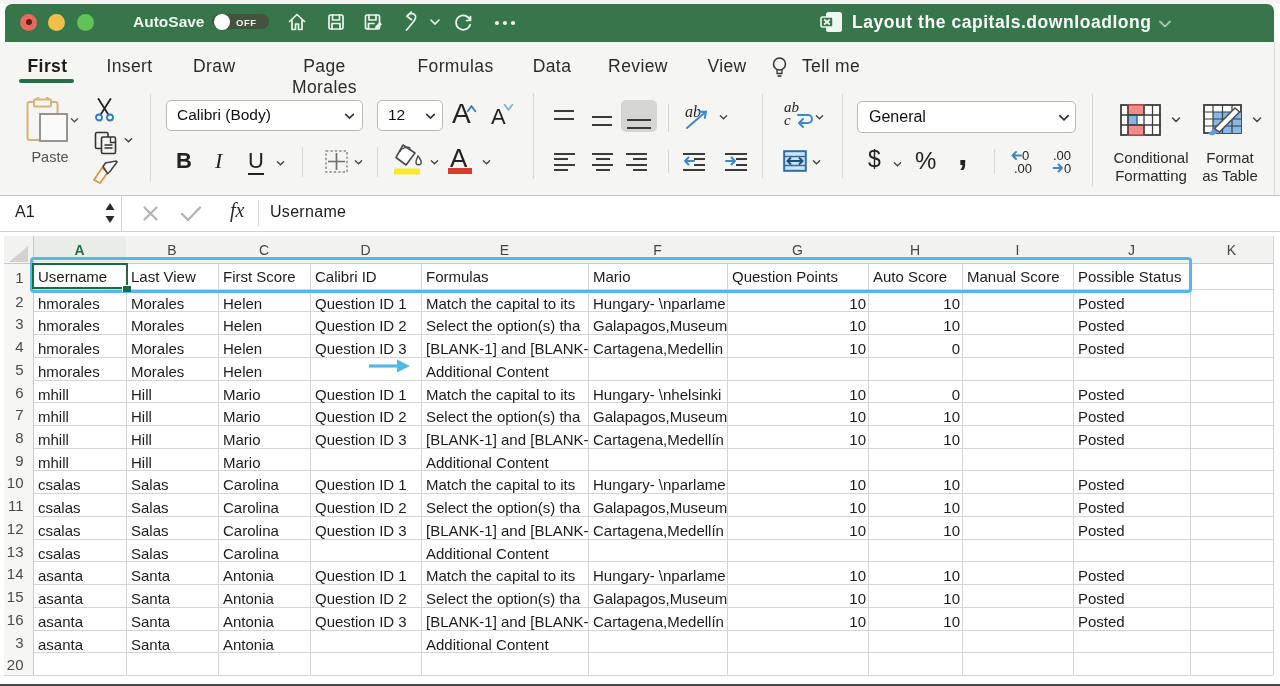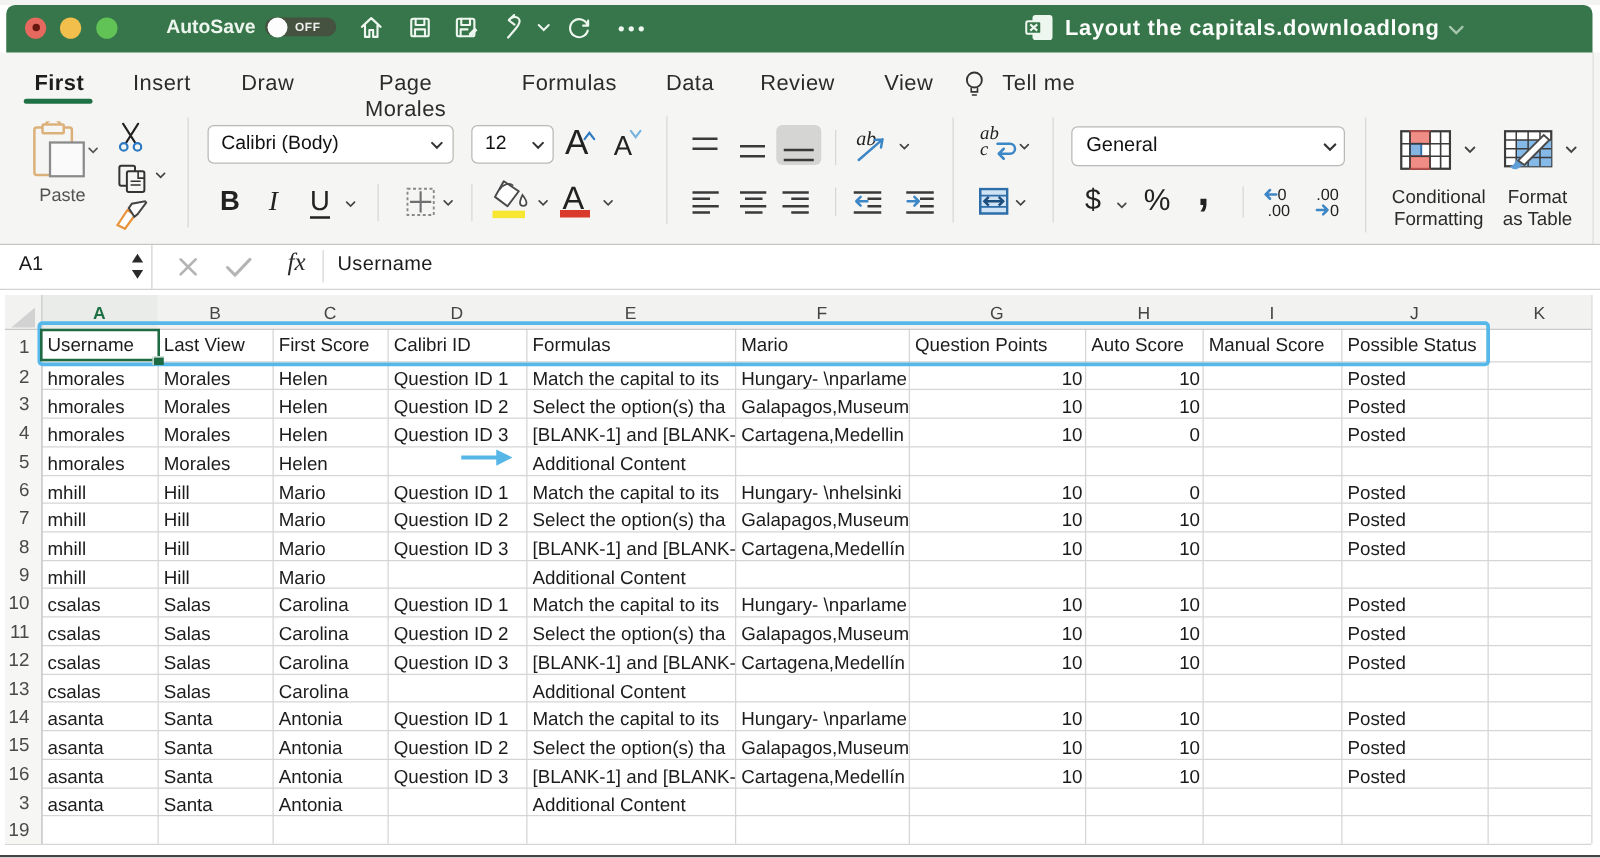--- a/index.html
+++ b/index.html
@@ -336,21 +336,21 @@
 <div style="position:absolute;left:4px;top:425.0px;width:19.5px;height:22.7px;line-height:26.7px;text-align:right;font-size:15px;color:#4a4a4a">8</div>
 <div style="position:absolute;left:4px;top:447.7px;width:19.5px;height:22.7px;line-height:26.7px;text-align:right;font-size:15px;color:#4a4a4a">9</div>
 <div style="position:absolute;left:4px;top:470.4px;width:19.5px;height:22.7px;line-height:26.7px;text-align:right;font-size:15px;color:#4a4a4a">10</div>
 <div style="position:absolute;left:4px;top:493.2px;width:19.5px;height:22.7px;line-height:26.7px;text-align:right;font-size:15px;color:#4a4a4a">11</div>
 <div style="position:absolute;left:4px;top:515.9px;width:19.5px;height:22.7px;line-height:26.7px;text-align:right;font-size:15px;color:#4a4a4a">12</div>
 <div style="position:absolute;left:4px;top:538.6px;width:19.5px;height:22.7px;line-height:26.7px;text-align:right;font-size:15px;color:#4a4a4a">13</div>
 <div style="position:absolute;left:4px;top:561.4px;width:19.5px;height:22.7px;line-height:26.7px;text-align:right;font-size:15px;color:#4a4a4a">14</div>
 <div style="position:absolute;left:4px;top:584.1px;width:19.5px;height:22.7px;line-height:26.7px;text-align:right;font-size:15px;color:#4a4a4a">15</div>
 <div style="position:absolute;left:4px;top:606.8px;width:19.5px;height:22.7px;line-height:26.7px;text-align:right;font-size:15px;color:#4a4a4a">16</div>
 <div style="position:absolute;left:4px;top:629.5px;width:19.5px;height:22.7px;line-height:26.7px;text-align:right;font-size:15px;color:#4a4a4a">3</div>
-<div style="position:absolute;left:4px;top:652.3px;width:19.5px;height:22.7px;line-height:26.7px;text-align:right;font-size:15px;color:#4a4a4a">19</div>
+<div style="position:absolute;left:4px;top:652.3px;width:19.5px;height:22.7px;line-height:26.7px;text-align:right;font-size:15px;color:#4a4a4a">20</div>
 <div class="ct" style="left:38px;top:263.0px;width:88px;height:27.6px;line-height:28.1px">Username</div>
 <div class="ct" style="left:131px;top:263.0px;width:87px;height:27.6px;line-height:28.1px">Last View</div>
 <div class="ct" style="left:223px;top:263.0px;width:87px;height:27.6px;line-height:28.1px">First Score</div>
 <div class="ct" style="left:315px;top:263.0px;width:106px;height:27.6px;line-height:28.1px">Calibri ID</div>
 <div class="ct" style="left:426px;top:263.0px;width:162px;height:27.6px;line-height:28.1px">Formulas</div>
 <div class="ct" style="left:593px;top:263.0px;width:134px;height:27.6px;line-height:28.1px">Mario</div>
 <div class="ct" style="left:732px;top:263.0px;width:136px;height:27.6px;line-height:28.1px">Question Points</div>
 <div class="ct" style="left:873px;top:263.0px;width:89px;height:27.6px;line-height:28.1px">Auto Score</div>
 <div class="ct" style="left:967px;top:263.0px;width:106px;height:27.6px;line-height:28.1px">Manual Score</div>
 <div class="ct" style="left:1078px;top:263.0px;width:112px;height:27.6px;line-height:28.1px">Possible Status</div>

